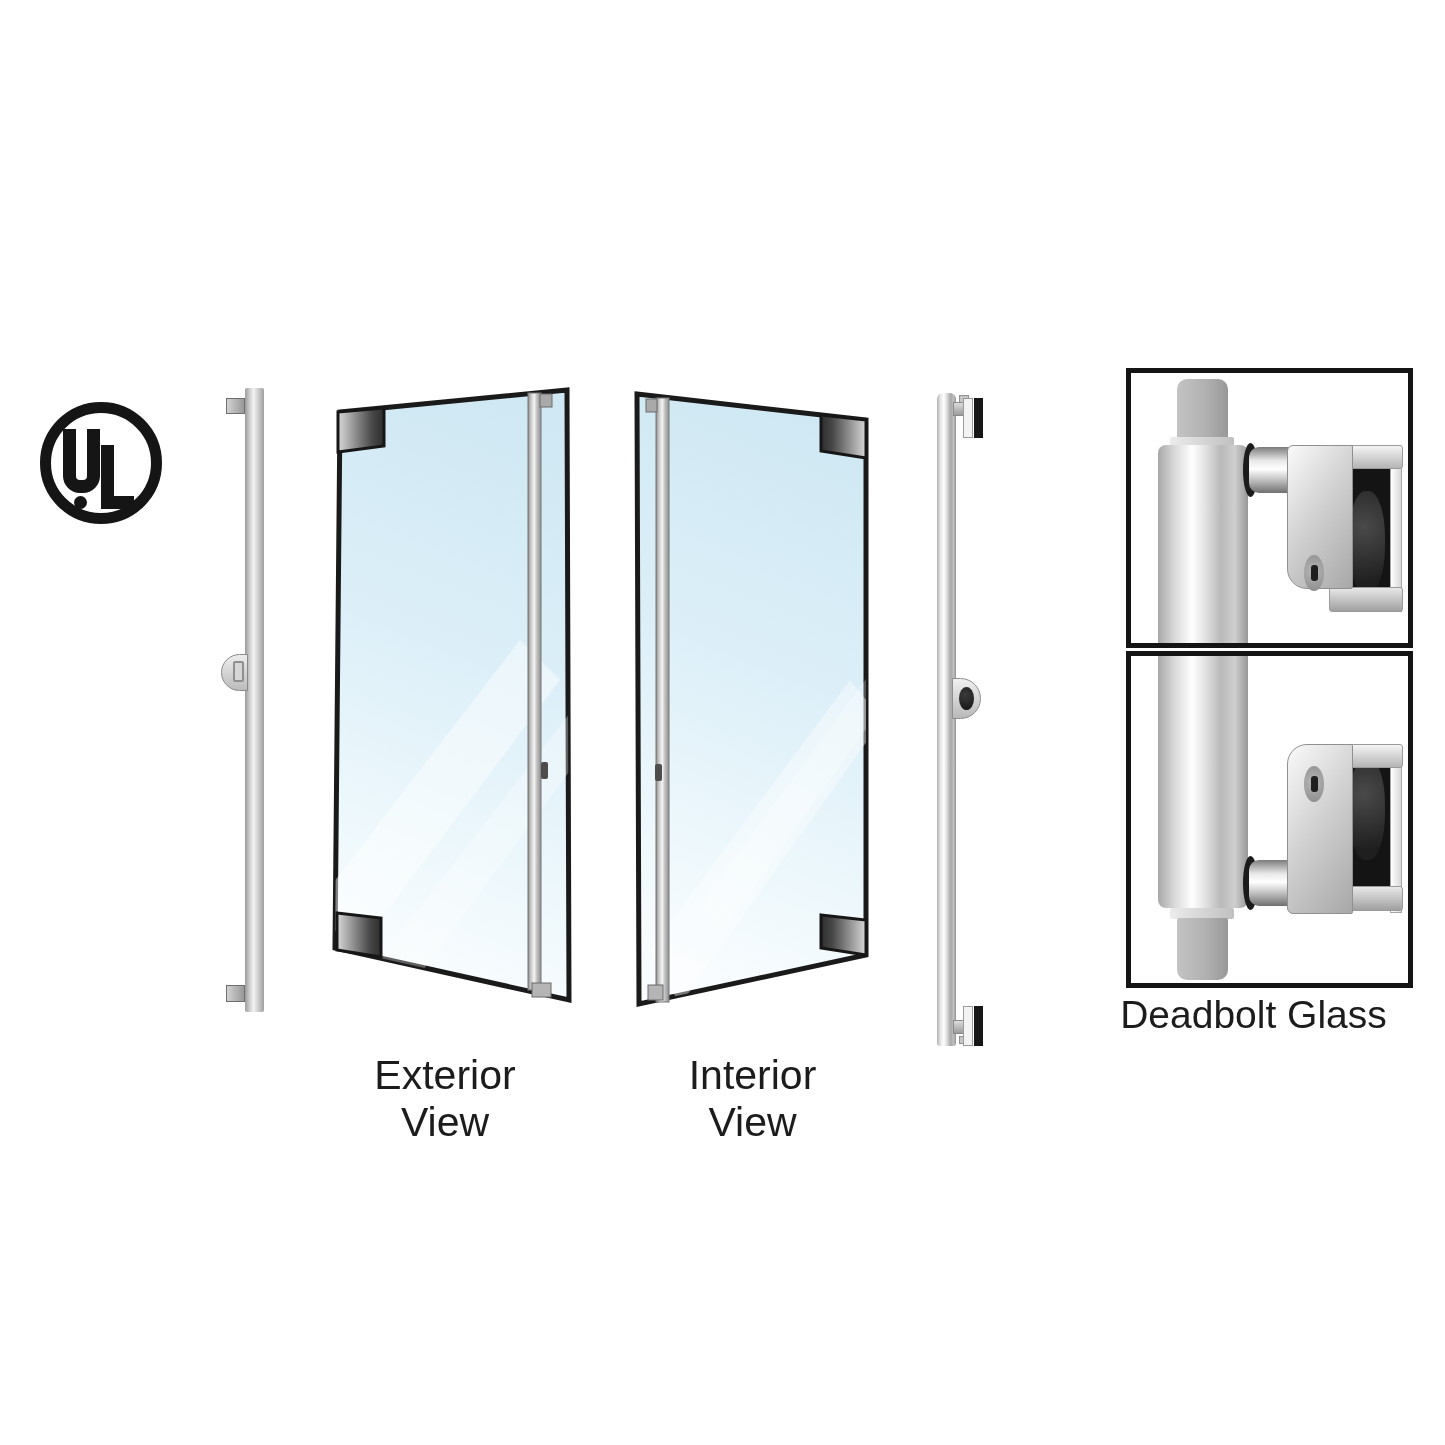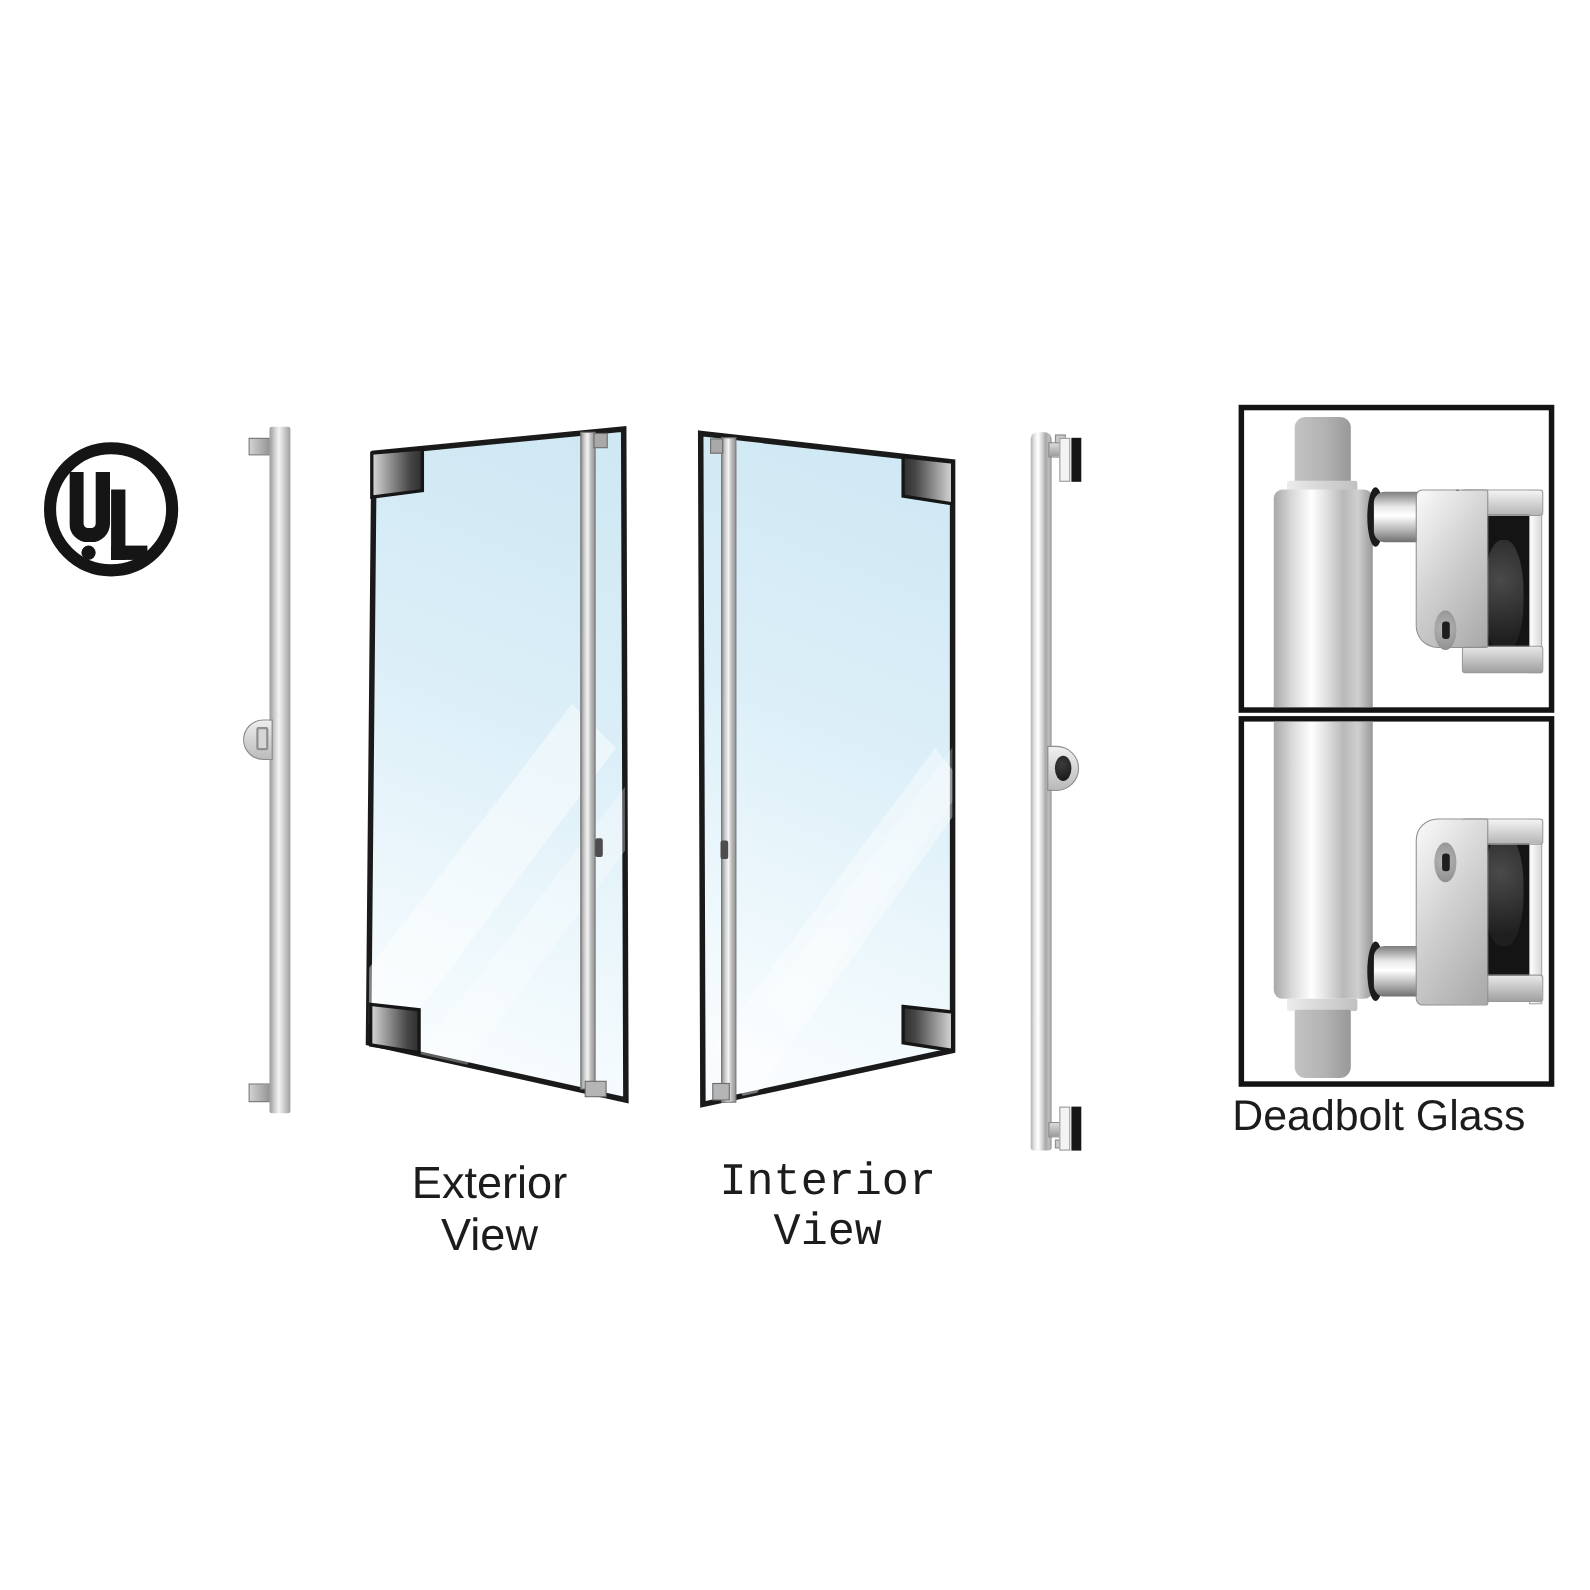--- a/index.html
+++ b/index.html
@@ -87,21 +87,21 @@
   .one .plate{top:72px;height:144px;border-radius:6px 2px 2px 20px;}
   .two .plate{top:88px;height:170px;border-radius:20px 2px 2px 6px;}
   .khole{left:173px;width:20px;height:36px;border-radius:50%;
          background:radial-gradient(circle at 45% 45%,#b5b5b5,#8a8a8a);}
   .one .khole{top:182px;} .two .khole{top:110px;}
   .kslot{position:absolute;left:7px;top:10px;width:7px;height:16px;background:#1f1f1f;border-radius:3px;}
 
   
   .view-label{position:absolute;top:1028px;font-size:41px;text-align:center;color:#1c1c1c;margin-top:24px;}
   .view-label.ext{left:330px;width:230px;}
-  .view-label.int{left:640px;width:225px;font-family:Liberation Mono, monospace;}
+  .view-label.int{left:640px;width:225px;}
   .detail-caption{position:absolute;left:1096px;top:994px;width:315px;text-align:center;
                   font-size:39px;line-height:41px;color:#1c1c1c;}
   svg{display:block;}
 </style>
 </head>
 <body>
 
 <div class="canvas">
 
   <div class="ul-logo" title="UL">

